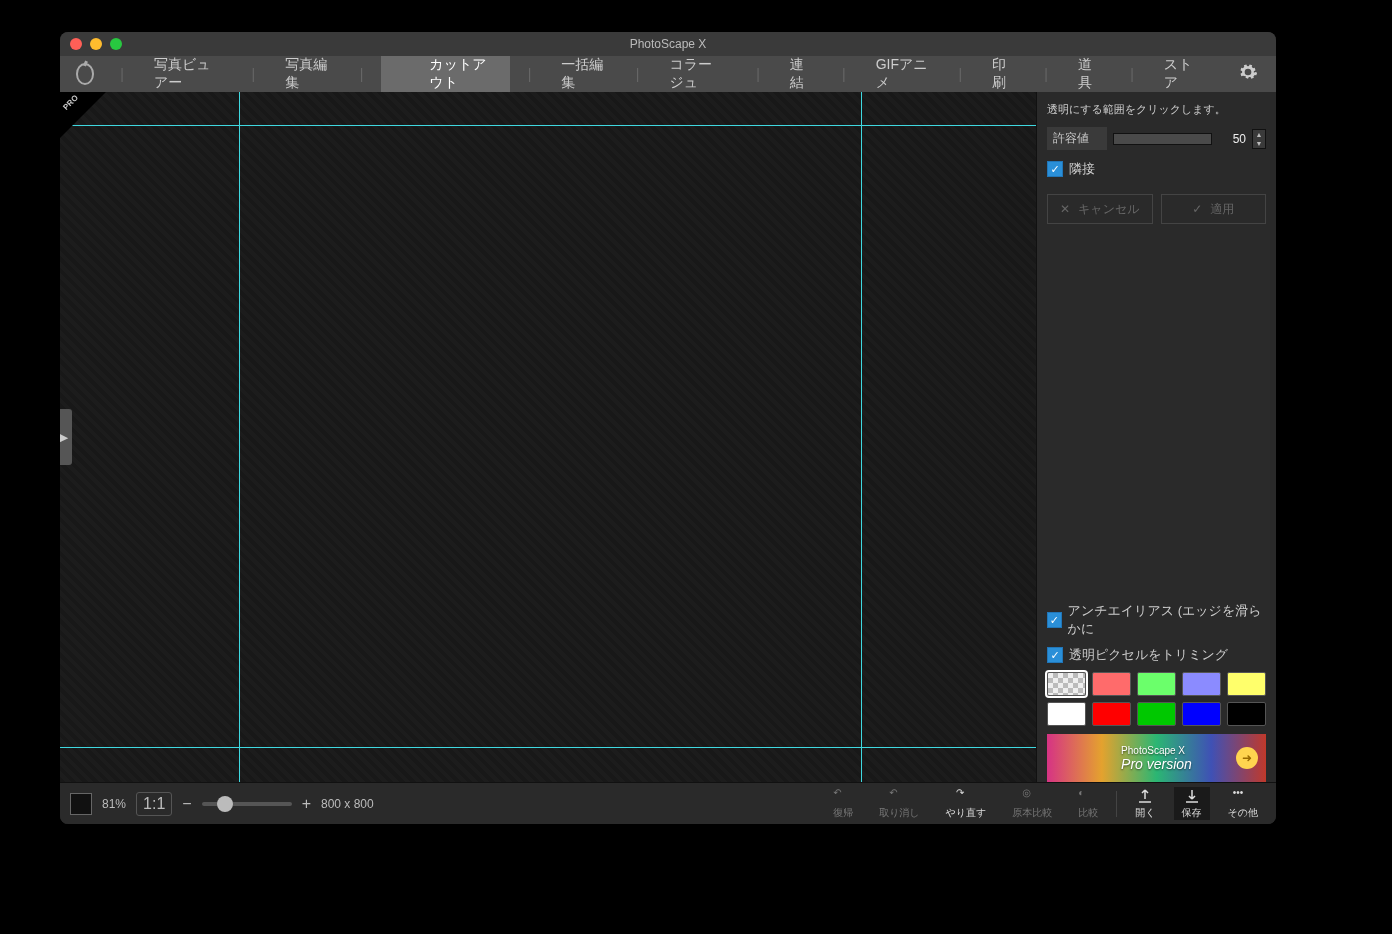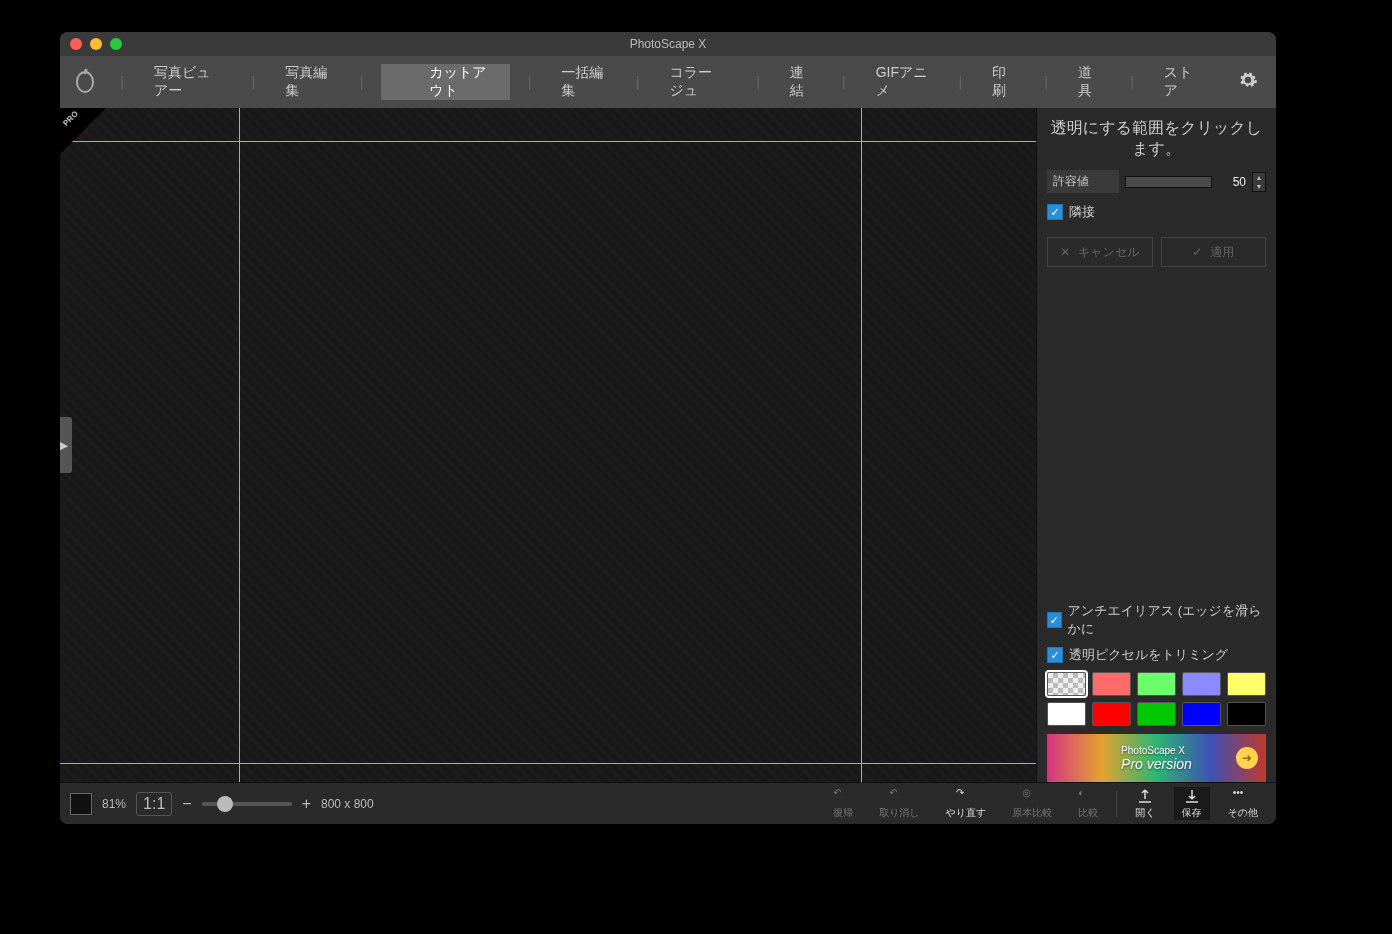--- a/index.html
+++ b/index.html
@@ -3,21 +3,21 @@
 <meta charset="utf-8">
 <style>
 * { margin:0; padding:0; box-sizing:border-box; font-family:"Hiragino Kaku Gothic Pro","Helvetica Neue",Arial,sans-serif; }
 body { background:#000; width:1392px; height:934px; overflow:hidden; }
 .window { position:absolute; left:60px; top:32px; width:1216px; height:792px; background:#2a2a2a; border-radius:8px; overflow:hidden; box-shadow:0 10px 40px rgba(0,0,0,0.7); display:flex; flex-direction:column; }
 .titlebar { height:24px; background:#3a3a3a; display:flex; align-items:center; position:relative; }
 .traffic { display:flex; gap:8px; padding-left:10px; }
 .tl { width:12px; height:12px; border-radius:50%; }
 .tl.r{background:#ff5f57}.tl.y{background:#febc2e}.tl.g{background:#28c840}
 .title { position:absolute; left:50%; transform:translateX(-50%); color:#bbb; font-size:12px; }
-.tabbar { height:52px; background:#4a4a4a; display:flex; align-items:center; padding:0 8px; gap:18px; }
+.tabbar { height:36px; background:#4a4a4a; display:flex; align-items:center; padding:0 8px; gap:18px; }
 .logo-o { width:22px; height:22px; border:2px solid #aaa; border-radius:50%; margin:0 8px; position:relative; }
 .logo-o:after{content:"";position:absolute;width:3px;height:5px;background:#aaa;left:45%;top:-4px;transform:rotate(25deg)}
 .tsep { color:#666; font-size:14px;}
 .tabitem { color:#ccc; font-size:14px; padding:0 12px; cursor:pointer; height:36px; display:flex; align-items:center; }
 .tabitem.active{ background:#6b6b6b; color:#fff;padding-left:48px; }
 .gear { margin-left:auto; color:#ccc; font-size:18px; padding:0 10px; cursor:pointer;}
 .content { flex:1; display:flex; background:#1e1e1e; position:relative; }
 .canvas-area { flex:1; position:relative; background:repeating-linear-gradient(45deg,#181818 0 4px,#1c1c1c 4px 8px); overflow:hidden; }
 .pro-badge { position:absolute; left:0; top:0; width:0;height:0; border-top:46px solid #000; border-right:46px solid transparent; z-index:5;}
 .pro-badge span{position:absolute;top:-40px;left:2px;transform:rotate(-45deg);color:#ccc;font-size:8px;font-weight:bold;}
@@ -27,23 +27,23 @@
 .canvas-img { position:absolute; left:179px; top:33px; width:622px; height:622px; background:#0066ff; }
 .circle { position:absolute; left:237px; top:236px; width:155px; height:155px; border:12px solid #000; border-radius:50%; }
 .eyedrop { position:absolute; left:382px; top:191px; width:115px; height:97px; border:5px solid #ff0000; background:#0066ff; display:flex; flex-direction:column; align-items:center; justify-content:center; gap:14px;}
 .eyedrop .sq{ width:10px;height:10px;border:2px solid #fff; }
 .eyedrop .code{ color:#002255; font-size:10px; font-weight:bold; }
 .rightpanel { width:240px; background:#2a2a2a; border-left:1px solid #111; display:flex; flex-direction:column; font-size:13px; color:#ccc;}
 .tooltabs { display:flex; border-bottom:1px solid #111; }
 .tooltab { flex:0 0 auto; padding:6px 10px; font-size:12px; border-right:1px solid #111; cursor:pointer; color:#ddd; }
 .tooltab.active{ background:#2a8fd8; color:#fff;}
 .panel-body{ padding:10px 10px; display:flex; flex-direction:column; gap:10px;}
-.hint{font-size:16px;color:#ccc;text-align:center;}
+.hint{font-size:11px;color:#ccc;}
 .row{display:flex;align-items:center;gap:6px;}
-.lblbox{background:#3a3a3a;color:#ccc;font-size:12px;padding:3px 6px;border:0;width:72px;}
+.lblbox{background:#3a3a3a;color:#ccc;font-size:12px;padding:3px 6px;border:0;width:60px;}
 .slider{flex:1;height:12px;background:#4a4a4a;position:relative;border:1px solid #111;}
 .sval{width:28px;text-align:right;font-size:12px;color:#eee;}
 .stepper{width:14px;height:20px;display:flex;flex-direction:column;border:1px solid #111;}
 .stepper div{flex:1;background:#3a3a3a;font-size:7px;color:#bbb;display:flex;align-items:center;justify-content:center;cursor:pointer;}
 .chk{width:16px;height:16px;background:#2a8fd8;color:#fff;display:flex;align-items:center;justify-content:center;font-size:11px;border:1px solid #2176b8;}
 .actionrow{display:flex;gap:8px;margin-top:6px;}
 .actbtn{flex:1;border:1px solid #444;height:30px;display:flex;align-items:center;justify-content:center;gap:8px;font-size:12px;color:#666;cursor:pointer;}
 .lower-panel{margin-top:auto;padding:8px 10px 0;display:flex;flex-direction:column;gap:8px;}
 .invertbtn{background:#000;border:1px solid #444;height:28px;color:#ddd;font-size:12px;display:flex;align-items:center;justify-content:center;cursor:pointer;}
 .swatches{display:grid;grid-template-columns:repeat(5,1fr);gap:6px;}

